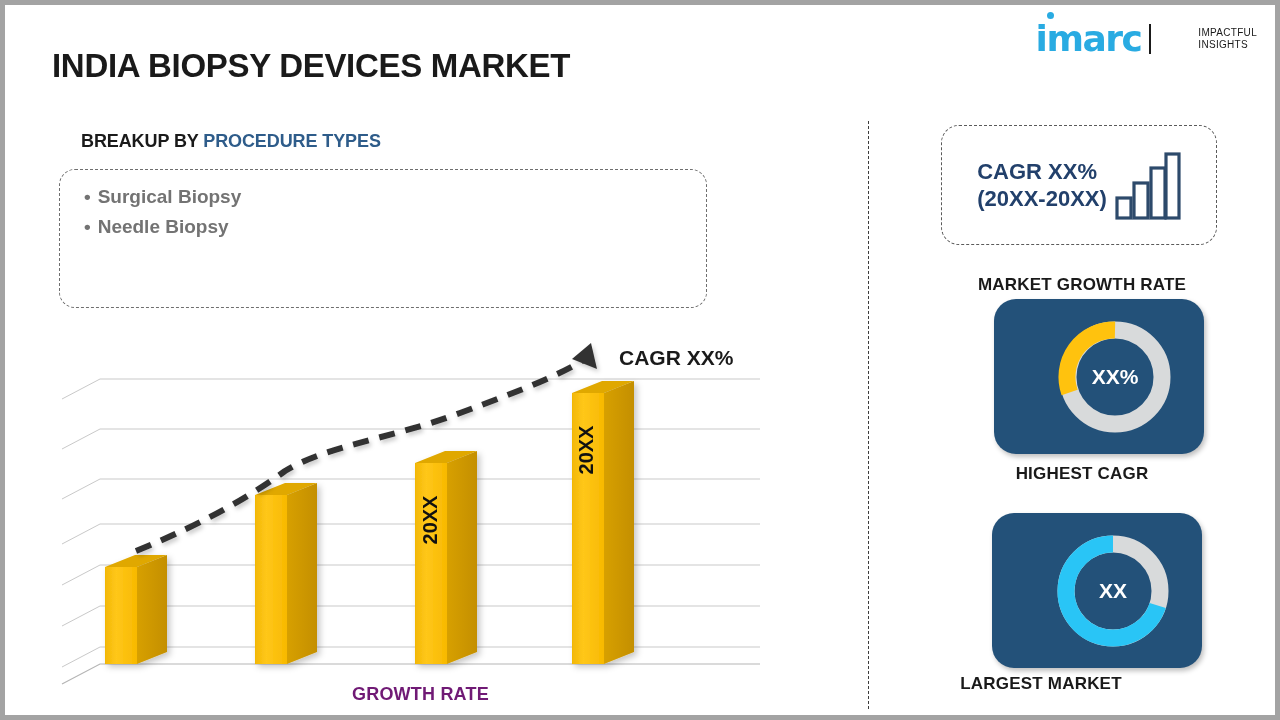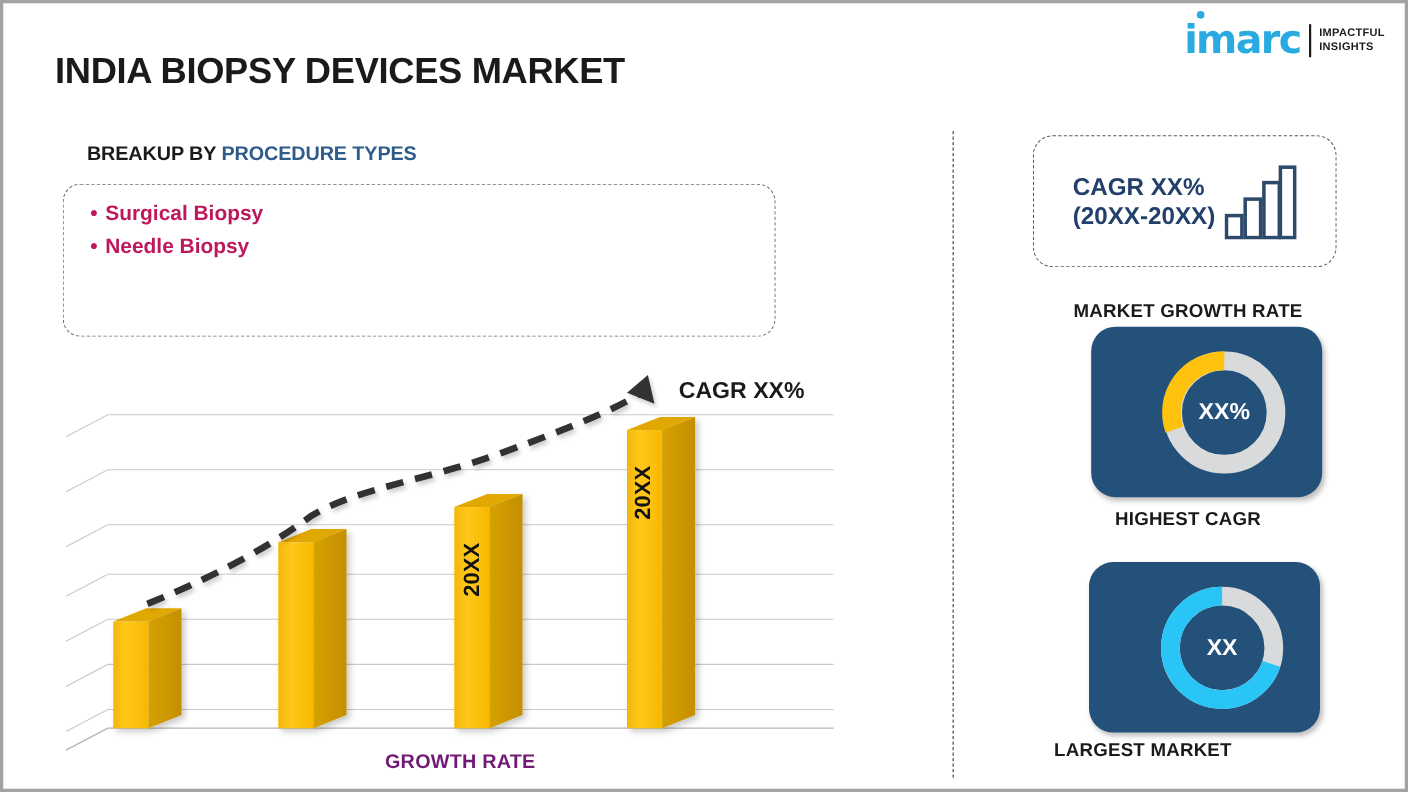--- a/index.html
+++ b/index.html
@@ -11,21 +11,21 @@
     font-family: "Liberation Sans", sans-serif;
     -webkit-font-smoothing: antialiased;
   }
   #slide {
     position: relative;
     width: 1280px;
     height: 720px;
     background: #ffffff;
     overflow: hidden;
     box-sizing: border-box;
-    border: 3px solid #a3a3a3;
+    border: 5px solid #a3a3a3;
   }
 
   
   #logo {
     position: absolute;
     top: 14px;
     right: 18px;
     display: flex;
     align-items: center;
     height: 40px;
@@ -49,24 +49,25 @@
     left: 11px;
   }
   #logo .bar {
     width: 2px;
     height: 30px;
     background: #1a1a1a;
     margin: 0 7px 0 8px;
   }
   #logo .tag {
     font-size: 10px;
-    font-weight: 700;
+    font-weight: 400;
     line-height: 1.25;
     color: #1a1a1a;
     letter-spacing: 0.3px;
+    margin-left: 40px;
   }
 
   
   #page-title {
     position: absolute;
     left: 47px;
     top: 42px;
     font-size: 33px;
     font-weight: 700;
     color: #1a1a1a;
@@ -91,21 +92,21 @@
     width: 648px;
     height: 139px;
     border: 1.6px dashed #6f6f6f;
     border-radius: 16px;
     box-sizing: border-box;
     padding: 12px 24px;
   }
   .seg-item {
     font-size: 19px;
     font-weight: 700;
-    color: #be185d;
+    color: #737373;
     line-height: 1.58;
     white-space: nowrap;
   }
   .seg-item .blt { margin-right: 7px; }
 
   
   #divider {
     position: absolute;
     left: 863px;
     top: 116px;

